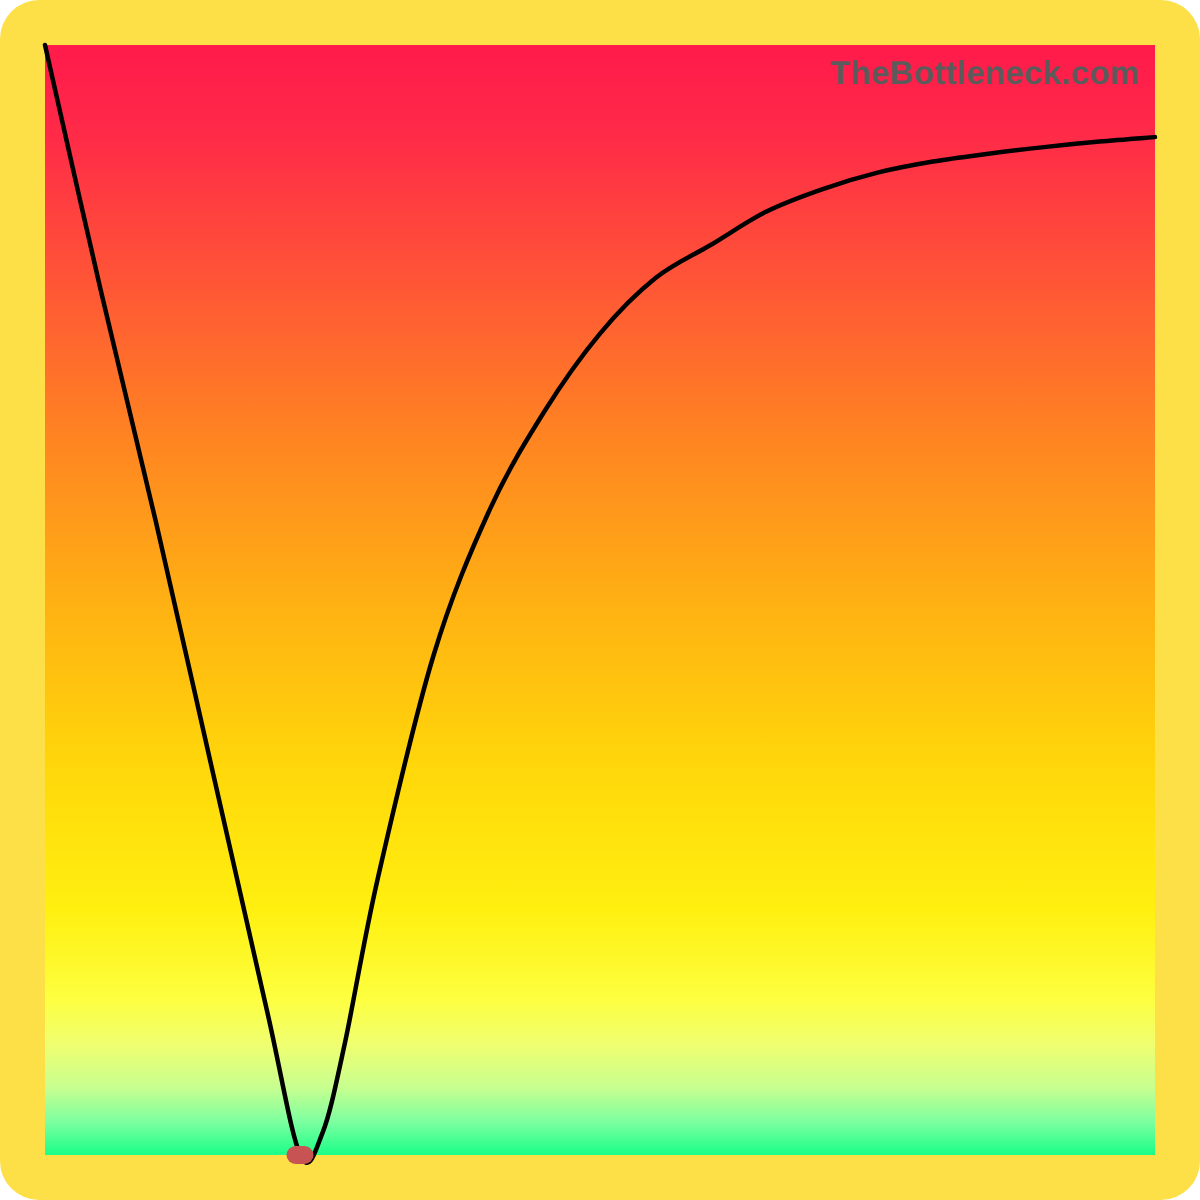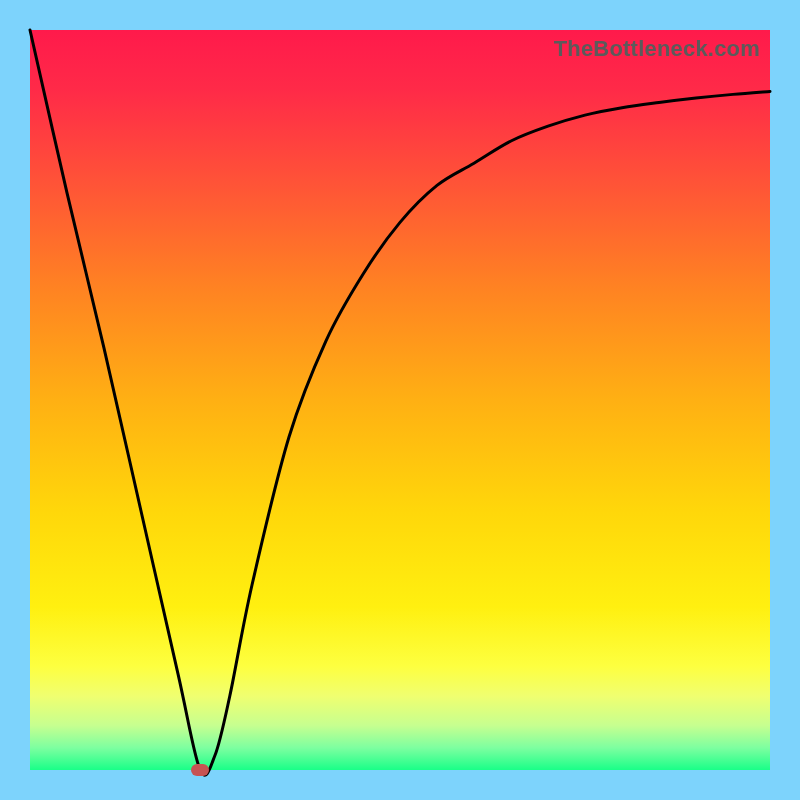--- a/index.html
+++ b/index.html
@@ -1,21 +1,22 @@
 <!DOCTYPE html>
 <html><head>
 <meta charset="utf-8">
 <style>
   * { margin: 0; padding: 0; box-sizing: border-box; }
   html, body { width: 800px; height: 800px; overflow: hidden; background: #fff; }
   .outer {
     width: 800px;
     height: 800px;
-    background: #7dd3fc;
+    background: #fde047;
     position: relative;
+    border-radius: 26px;
   }
   .plot {
     position: absolute;
     left: 30px;
     top: 30px;
     width: 740px;
     height: 740px;
   }
   .gradient {
     position: absolute;

